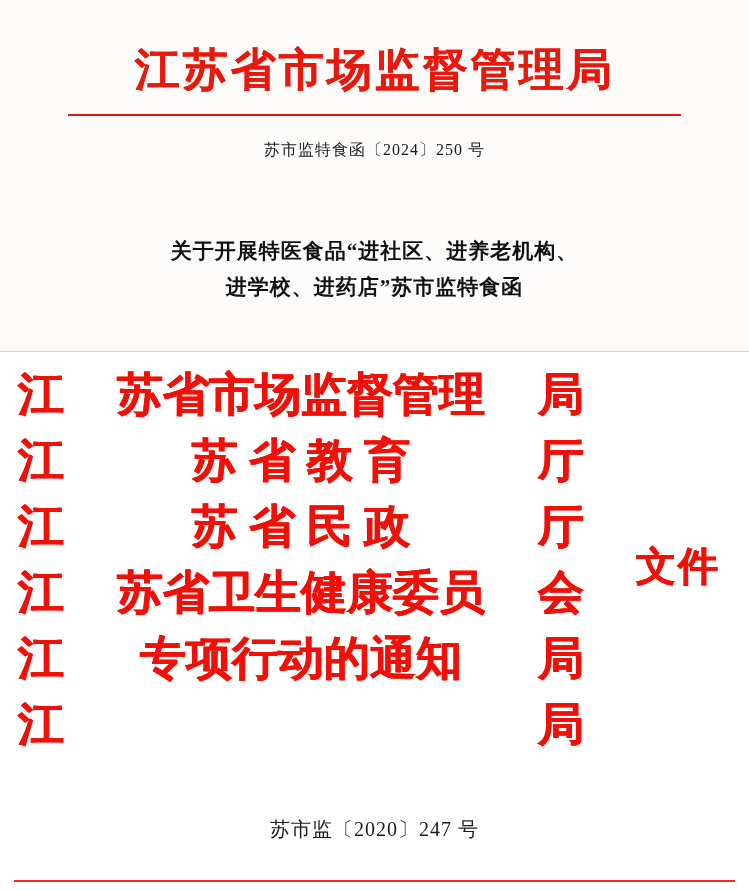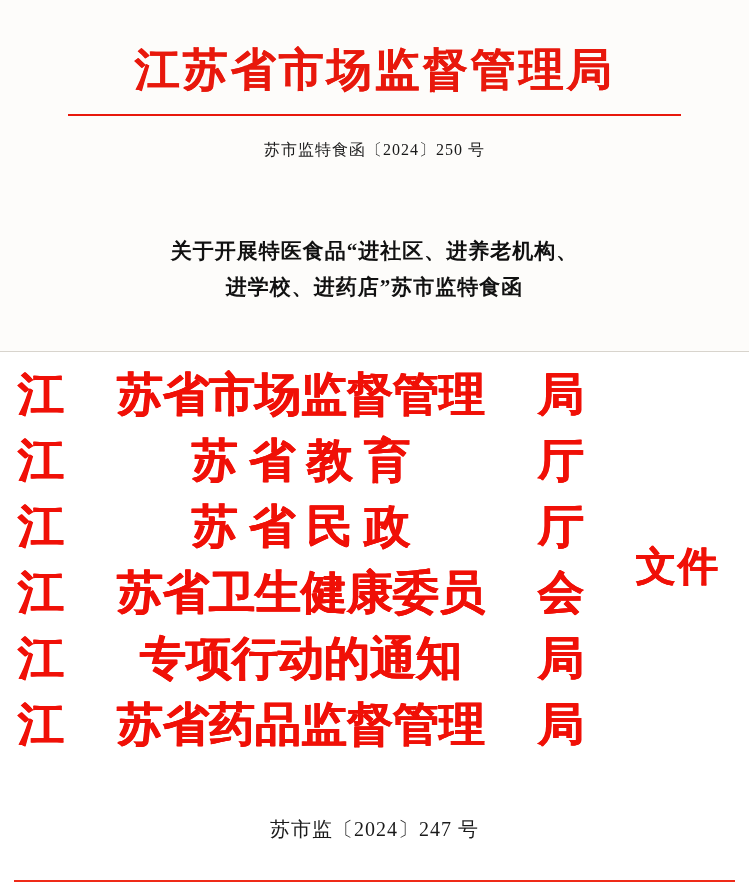--- a/index.html
+++ b/index.html
@@ -214,26 +214,25 @@
       </div>
 
       <div class="agency-line">
         <span>江</span>
         <span>专项行动的通知</span>
         <span>局</span>
       </div>
 
       <div class="agency-line">
         <span>江</span>
-        <span>苏省药品监督管理</span>
         <span>局</span>
       </div>
 
     </div>
 
     <div class="wenjian">文件</div>
 
-    <div class="doc-bottom-docnum">苏市监〔2024〕247 号</div>
+    <div class="doc-bottom-docnum">苏市监〔2020〕247 号</div>
   </div>
 
   <div class="doc-bottom-rule"></div>
 
 </div>
 
 </body></html>

